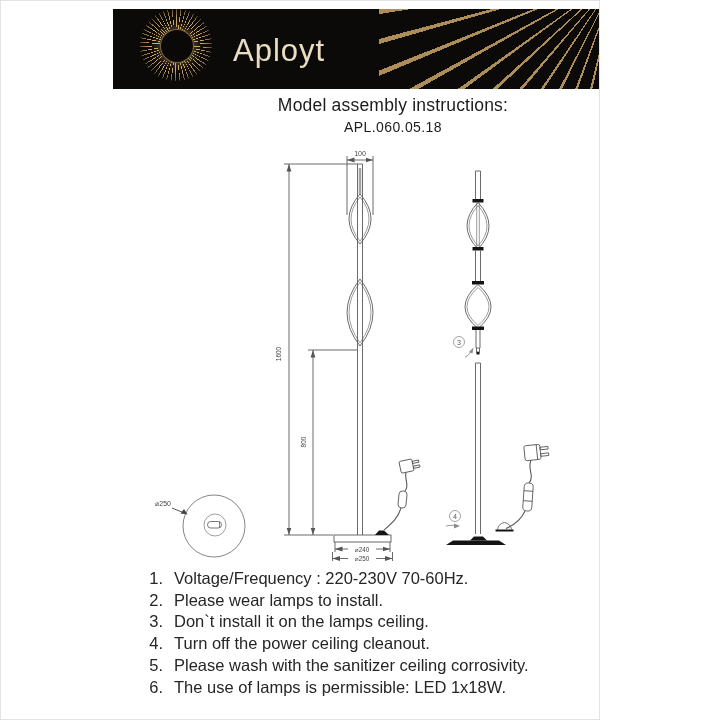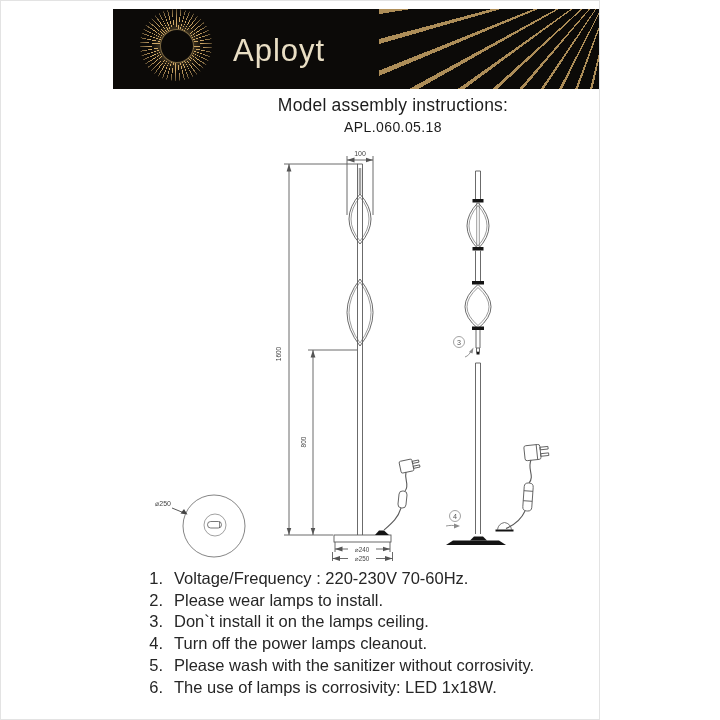--- a/index.html
+++ b/index.html
@@ -217,25 +217,25 @@
     <div class="inst-row">
       <span class="inst-num">2.</span>
       <span class="inst-text">Please wear lamps to install.</span>
     </div>
     <div class="inst-row">
       <span class="inst-num">3.</span>
       <span class="inst-text">Don`t install it on the lamps ceiling.</span>
     </div>
     <div class="inst-row">
       <span class="inst-num">4.</span>
-      <span class="inst-text">Turn off the power lamps cleanout.</span>
+      <span class="inst-text">Turn off the power ceiling cleanout.</span>
     </div>
     <div class="inst-row">
       <span class="inst-num">5.</span>
-      <span class="inst-text">Please wash with the sanitizer without corrosivity.</span>
+      <span class="inst-text">Please wash with the sanitizer ceiling corrosivity.</span>
     </div>
     <div class="inst-row">
       <span class="inst-num">6.</span>
-      <span class="inst-text">The use of lamps is corrosivity: LED 1x18W.</span>
+      <span class="inst-text">The use of lamps is permissible: LED 1x18W.</span>
     </div>
   </div>
 
 </div>
 
 </body></html>

